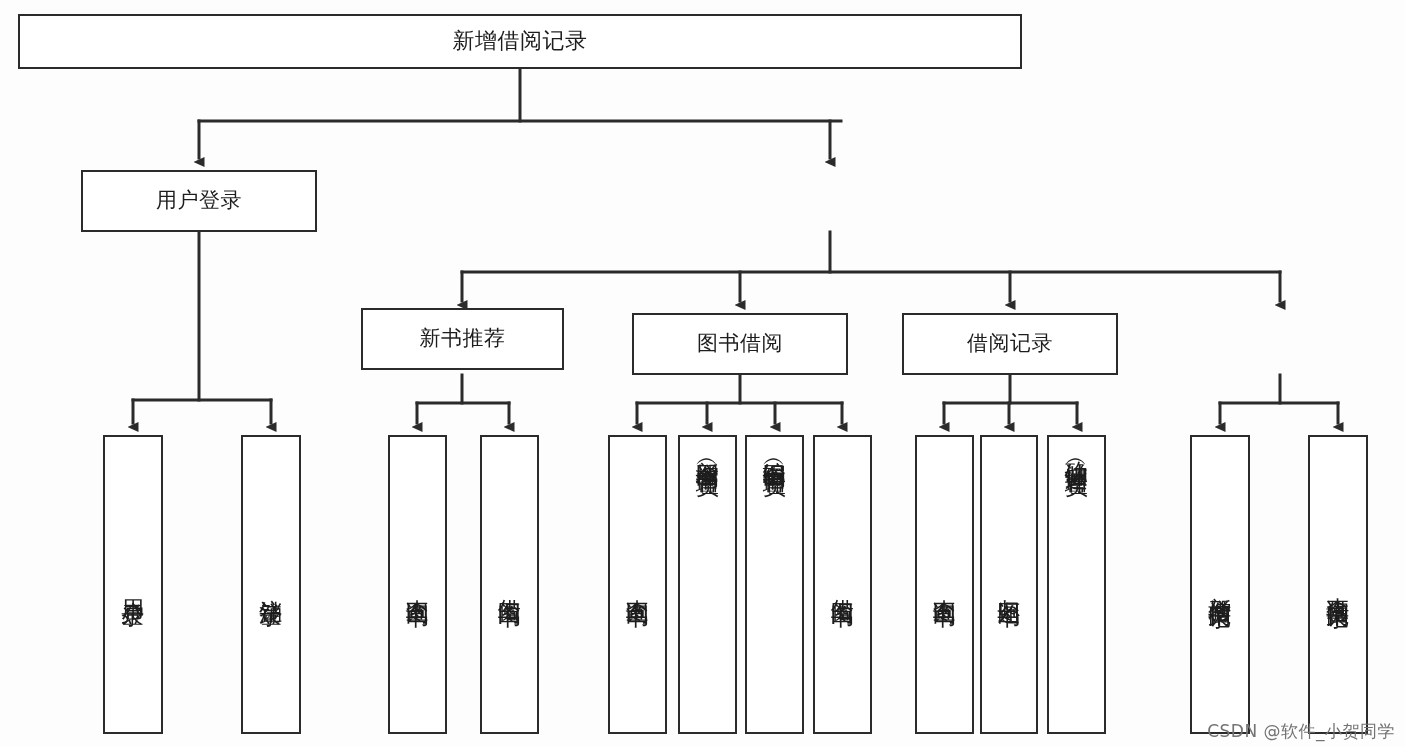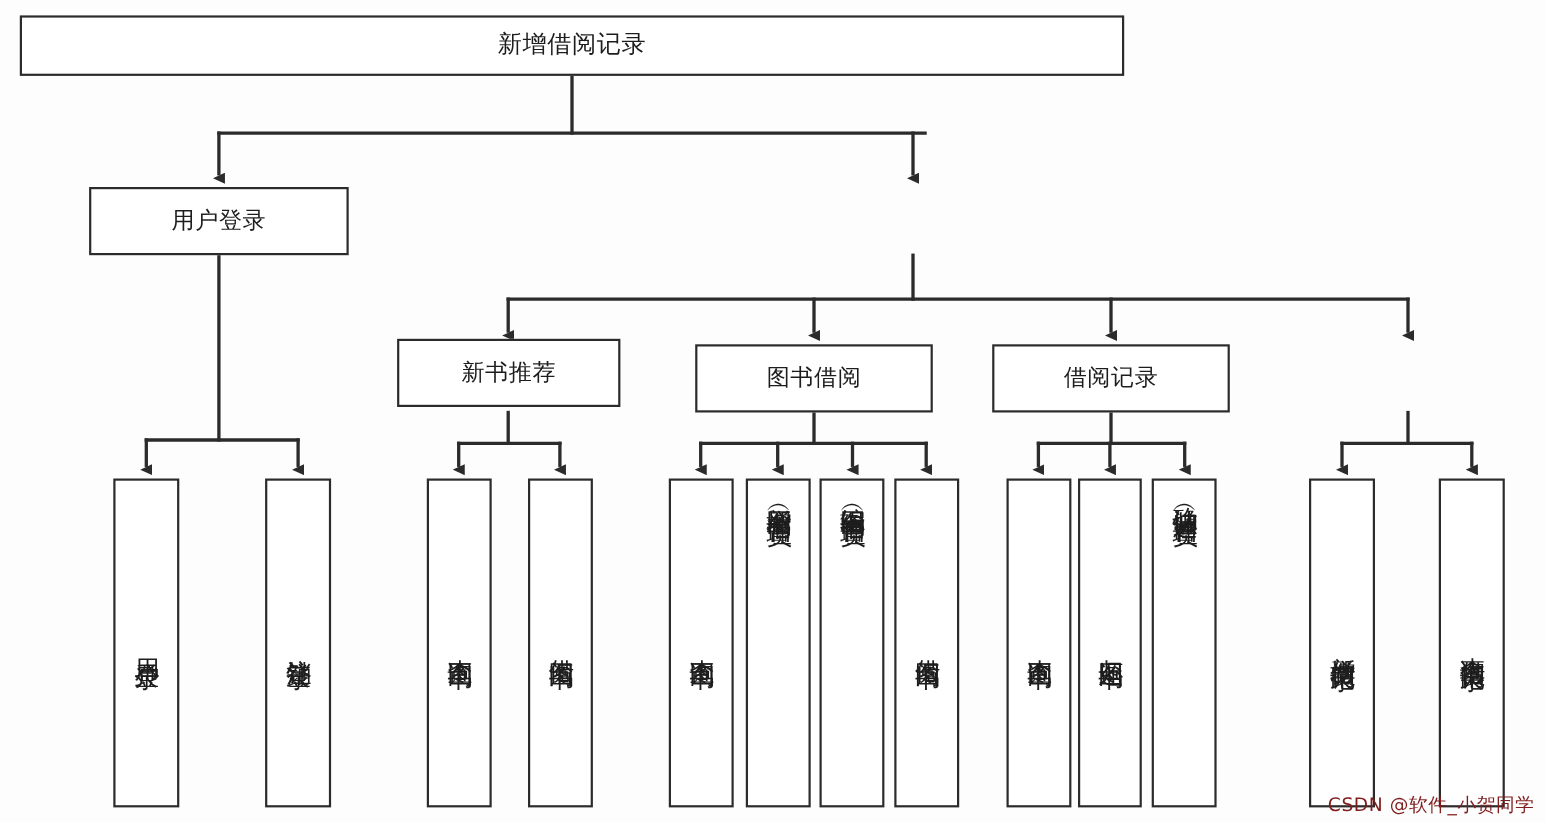--- a/index.html
+++ b/index.html
@@ -65,21 +65,21 @@
   }
   .node.vertical.centered {
     align-items: center;
     padding-top: 0;
   }
   #watermark {
     position: absolute;
     right: 10px;
     bottom: 4px;
     font-size: 17px;
-    color: #7f1d1d;
+    color: #737373;
     letter-spacing: 0.5px;
     white-space: nowrap;
     font-family: "DejaVu Sans", "Liberation Sans", sans-serif;
   }
 </style>
 </head>
 <body>
 
 <div id="diagram-root">
 

